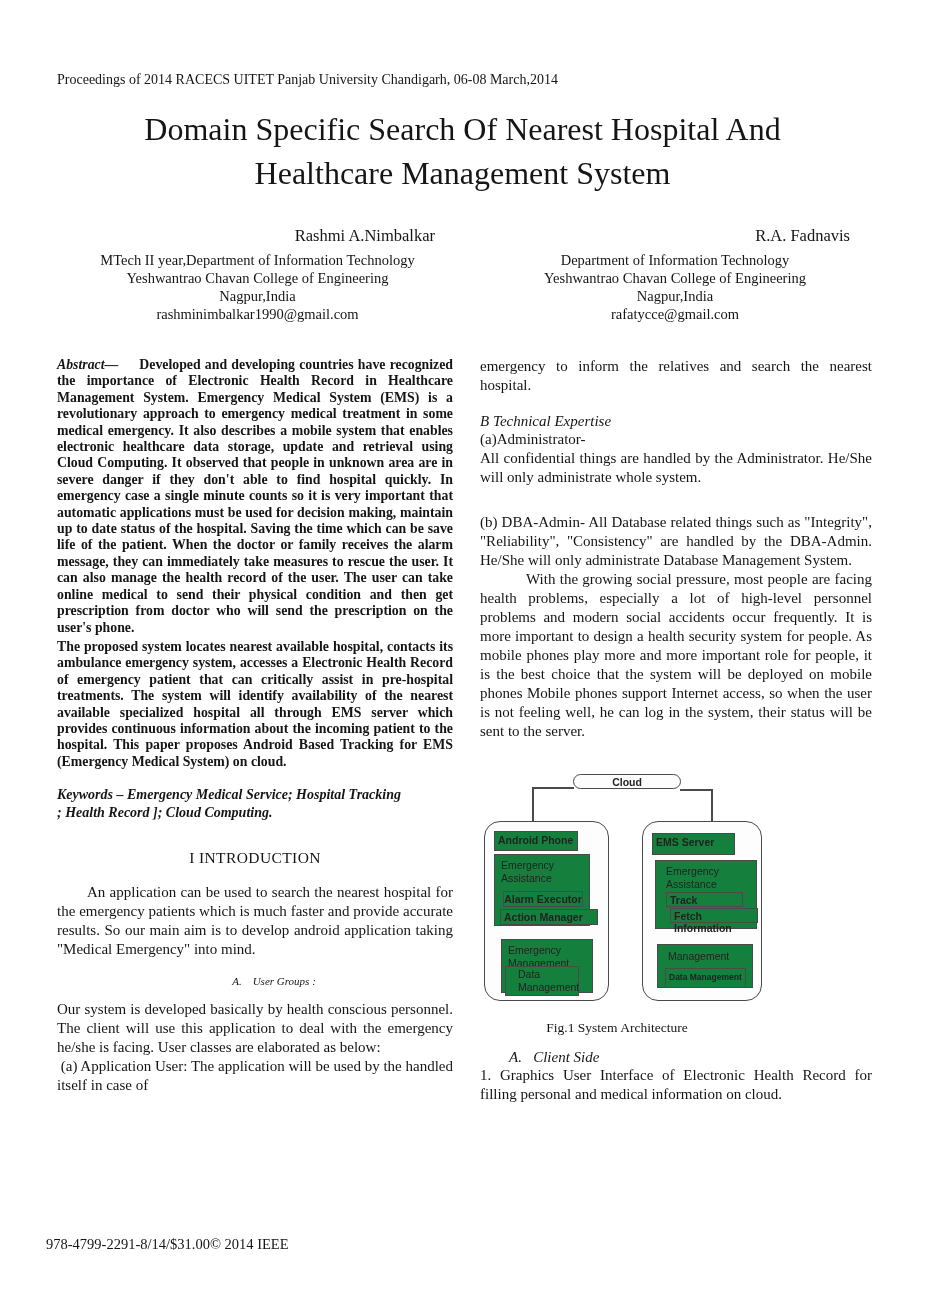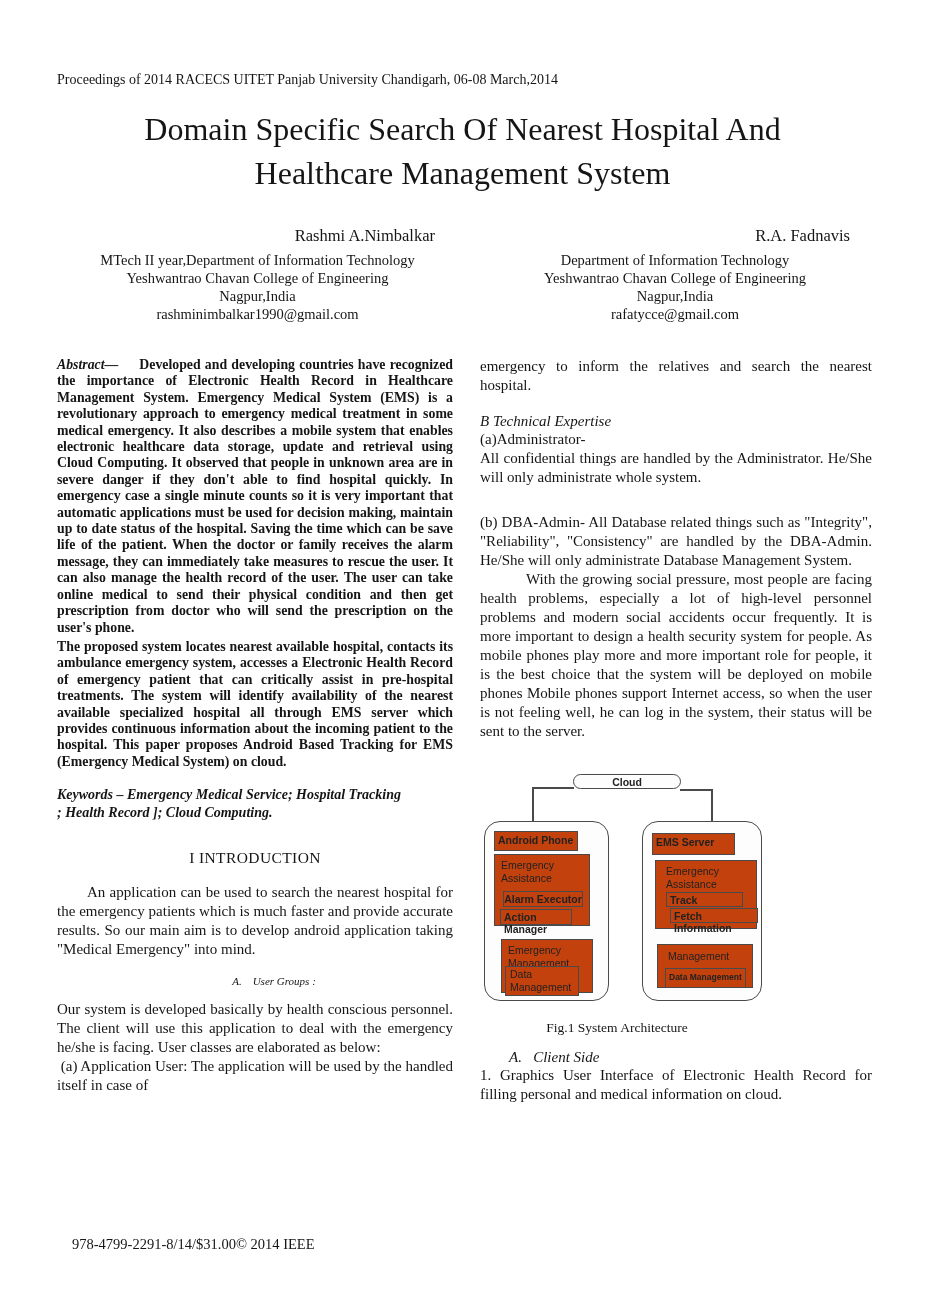--- a/index.html
+++ b/index.html
@@ -58,30 +58,30 @@
   }
   .fig-box { position:absolute; border:1.5px solid #4a4a4a; background:#fdfdfd; box-sizing:border-box; }
   .fig-line { position:absolute; background:#4a4a4a; }
   .cloud {
     left:93px; top:3px; width:108px; height:15px; border-radius:14px;
     display:flex; align-items:center; justify-content:center; font-weight:bold;
   }
   .panel { border-radius:16px; }
   .panel-left  { left:4px;   top:50px; width:125px; height:180px; }
   .panel-right { left:162px; top:50px; width:120px; height:180px; }
-  .inner { position:absolute; border:1.2px solid #4a4a4a; background:#c2410c; box-sizing:border-box; }
+  .inner { position:absolute; border:1.2px solid #4a4a4a; background:#15803d; box-sizing:border-box; }
   .lbl { padding:2px 3px; font-weight:bold; }
   .grp-text { position:absolute; left:6px; top:4px; line-height:13px; white-space:pre-line; }
   .fig-caption {
     margin-top:17px; margin-left:6px; width:262px; text-align:center;
     font-size:13.5px; font-family:"Liberation Serif", serif;
   }
   .sub-heading-client { margin-top:13px; margin-left:29px; font-style:italic; font-size:15px; }
 
-  .page-footer { position:absolute; left:72px; top:1236px; font-size:14.5px; }
+  .page-footer { position:absolute; left:46px; top:1236px; font-size:14.5px; }
 </style>
 </head>
 <body>
 
 <div class="page">
 
   <div class="conf-header">Proceedings of 2014 RACECS UITET Panjab University Chandigarh, 06-08 March,2014</div>
 
   <h1 class="paper-title">Domain Specific Search Of Nearest Hospital And
 Healthcare Management System</h1>
@@ -129,26 +129,26 @@
       <div class="fig-line" style="left:52px; top:16px; width:2px; height:35px;"></div>
       <div class="fig-line" style="left:200px; top:18px; width:33px; height:2px;"></div>
       <div class="fig-line" style="left:231px; top:18px; width:2px; height:33px;"></div>
 
       <div class="fig-box panel panel-left">
         <div class="inner lbl" style="left:9px; top:9px; width:84px; height:20px;">Android Phone</div>
         <div class="inner" style="left:9px; top:32px; width:96px; height:72px;">
           <div class="grp-text">Emergency
 Assistance</div>
           <div class="inner lbl" style="left:8px; top:36px; width:80px; height:16px; text-align:center; padding:1px 0;">Alarm Executor</div>
-          <div class="inner lbl" style="left:5px; top:54px; width:72px; height:16px; padding:1px 3px;">Action Manager</div>
+          <div class="inner lbl" style="left:5px; top:54px; width:98px; height:16px; padding:1px 3px;">Action Manager</div>
         </div>
         <div class="inner" style="left:16px; top:117px; width:92px; height:54px;">
           <div class="grp-text">Emergency
 Management</div>
-          <div class="inner preline" style="left:3px; top:26px; width:74px; height:30px; padding:1px 4px; line-height:12.5px;">Data
+          <div class="inner preline" style="left:3px; top:26px; width:74px; height:30px; padding:1px 12px; line-height:12.5px;">Data
 Management</div>
         </div>
       </div>
 
       <div class="fig-box panel panel-right">
         <div class="inner lbl" style="left:9px; top:11px; width:83px; height:22px;">EMS Server</div>
         <div class="inner" style="left:12px; top:38px; width:102px; height:69px;">
           <div class="grp-text" style="left:10px;">Emergency
 Assistance</div>
           <div class="inner lbl" style="left:10px; top:31px; width:77px; height:15px; padding:1px 3px;">Track Location</div>

